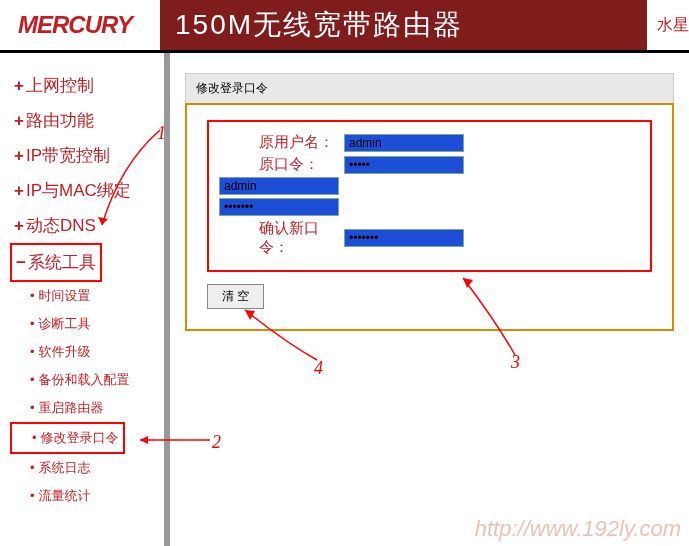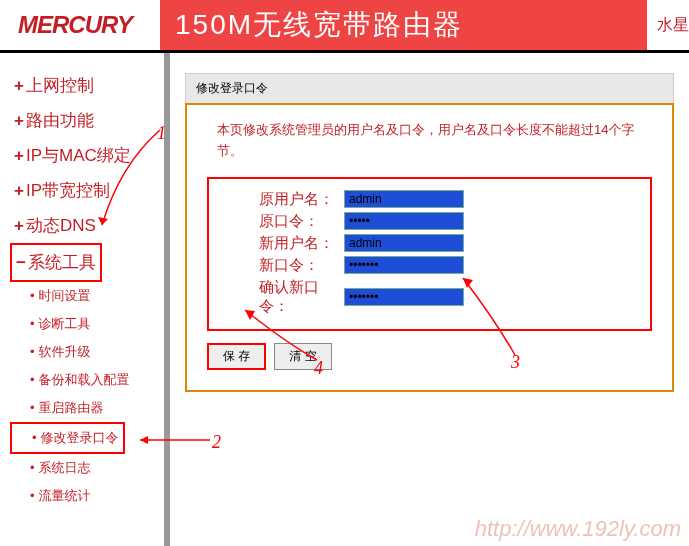--- a/index.html
+++ b/index.html
@@ -1,20 +1,20 @@
 <!DOCTYPE html>
 <html><head>
   <meta charset="utf-8">
   <style>
     * { margin: 0; padding: 0; box-sizing: border-box; }
     body { font-family: SimSun, "宋体", sans-serif; font-size: 12px; width: 689px; height: 546px; overflow: hidden; position: relative; background: #fff; }
     
     .header { background: #fff; height: 50px; display: flex; align-items: center; position: relative; }
     .logo { color: #c41e24; font-family: Arial, sans-serif; font-weight: bold; font-style: italic; font-size: 24px; letter-spacing: -1px; padding-left: 18px; width: 160px; }
-    .title-banner { background: #ef4444; color: #fff; font-size: 28px; font-family: SimHei, "黑体", sans-serif; height: 50px; display: flex; align-items: center; padding: 0 15px; flex: 1; letter-spacing: 2px; }
+    .title-banner { background: #7f1d1d; color: #fff; font-size: 28px; font-family: SimHei, "黑体", sans-serif; height: 50px; display: flex; align-items: center; padding: 0 15px; flex: 1; letter-spacing: 2px; }
     .subtitle { color: #c41e24; font-size: 16px; margin-left: 10px; font-family: SimHei, sans-serif; }
     
     .rule { height: 3px; background: #000; }
     
     .container { display: flex; height: 493px; }
     .sidebar { width: 170px; border-right: 6px solid #999; padding: 15px 10px; background: #fff; }
     .sidebar-item { color: #c41e24; padding: 6px 4px; font-size: 17px; cursor: pointer; }
     .sidebar-item .plus { font-weight: bold; margin-right: 2px; }
     .sidebar-item .minus { font-weight: bold; margin-right: 2px; }
     .sidebar-subitem { color: #c41e24; padding: 5px 4px 5px 20px; font-size: 13px; cursor: pointer; }
@@ -51,65 +51,61 @@
     <span>150M无线宽带路由器</span>
   </div>
   <div class="subtitle">水星</div>
 </div>
 <div class="rule"></div>
 
 <div class="container">
   <div class="sidebar">
     <div class="sidebar-item"><span class="plus">+</span><span>上网控制</span></div>
     <div class="sidebar-item"><span class="plus">+</span><span>路由功能</span></div>
+    <div class="sidebar-item"><span class="plus">+</span><span>IP带宽控制</span></div>
     <div class="sidebar-item"><span class="plus">+</span><span>IP与MAC绑定</span></div>
-    <div class="sidebar-item"><span class="plus">+</span><span>IP带宽控制</span></div>
     <div class="sidebar-item"><span class="plus">+</span><span>动态DNS</span></div>
     <div class="hl1"><div class="sidebar-item"><span class="minus">−</span><span>系统工具</span></div></div>
     
     <div class="sidebar-subitem"><span>时间设置</span></div>
     <div class="sidebar-subitem"><span>诊断工具</span></div>
     <div class="sidebar-subitem"><span>软件升级</span></div>
     <div class="sidebar-subitem"><span>备份和载入配置</span></div>
     <div class="sidebar-subitem"><span>重启路由器</span></div>
     <div class="hl2"><div class="sidebar-subitem"><span>修改登录口令</span></div></div>
     <div class="sidebar-subitem"><span>系统日志</span></div>
     <div class="sidebar-subitem"><span>流量统计</span></div>
   </div>
 
   <div class="content">
     <div class="panel-title">修改登录口令</div>
     <div class="panel">
-      <div class="instruction">本页修改系统管理员的用户名及口令，用户名及口令长度不能超过14个字节。</div>
 
       <div class="form-box">
         <div class="form-row">
           <span class="form-label">原用户名：</span>
           <input class="form-input" value="admin" style="">
         </div>
         <div class="form-row">
           <span class="form-label">原口令：</span>
           <input class="form-input" value="•••••" style="">
         </div>
         <div class="form-row">
-          <span class="form-label">新用户名：</span>
           <input class="form-input" value="admin" style="">
         </div>
         <div class="form-row">
-          <span class="form-label">新口令：</span>
           <input class="form-input" value="•••••••" style="">
         </div>
         <div class="form-row">
           <span class="form-label">确认新口令：</span>
           <input class="form-input" value="•••••••" style="">
         </div>
       </div>
 
       <div class="button-row">
-        <button class="btn btn-hl">保 存</button>
         <button class="btn">清 空</button>
       </div>
     </div>
   </div>
 </div>
 
 <div class="annotation" style="left:157px;top:123px;">1</div>
 <div class="annotation" style="left:212px;top:432px;">2</div>
 <div class="annotation" style="left:511px;top:352px;">3</div>
 <div class="annotation" style="left:314px;top:358px;">4</div>

